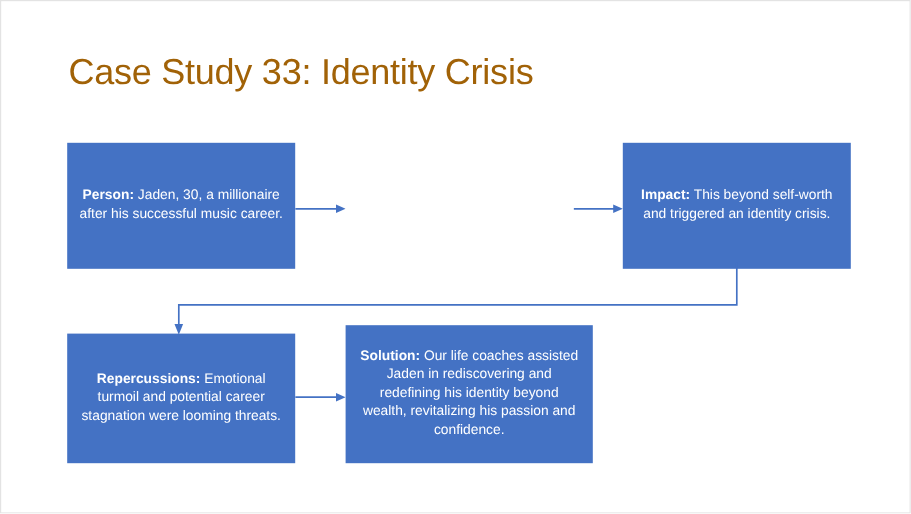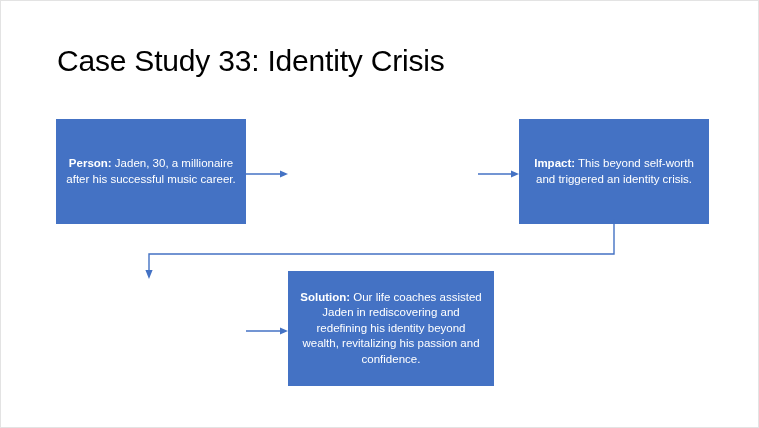--- a/index.html
+++ b/index.html
@@ -19,21 +19,21 @@
     box-sizing: border-box;
     overflow: hidden;
   }
   #slide-title {
     position: absolute;
     left: 56px;
     top: 40px;
     font-size: 30px;
     line-height: 40px;
     font-weight: 400;
-    color: #000000;
+    color: #a16207;
     letter-spacing: -0.2px;
     white-space: nowrap;
     text-align: center;
   }
   .node {
     position: absolute;
     background: #4472c4;
     color: #ffffff;
     display: flex;
     align-items: center;
@@ -80,20 +80,25 @@
     </div>
   </div>
 
 
   <div class="node" id="node-impact">
     <div class="node-text">
       <b>Impact:</b><span> This beyond self-worth and triggered an identity crisis.</span>
     </div>
   </div>
 
+  <div class="node" id="node-repercussions">
+    <div class="node-text">
+      <b>Repercussions:</b><span> Emotional turmoil and potential career stagnation were looming threats.</span>
+    </div>
+  </div>
 
   <div class="node" id="node-solution">
     <div class="node-text">
       <b>Solution:</b><span> Our life coaches assisted Jaden in rediscovering and redefining his identity beyond wealth, revitalizing his passion and confidence.</span>
     </div>
   </div>
 
   <svg class="connector" id="conn-1" viewBox="0 0 42 30">
     <line x1="0" y1="15" x2="35" y2="15" stroke="#4472c4" stroke-width="1.4"></line>
     <polygon points="42,15 34,11.4 34,18.6" fill="#4472c4"></polygon>

